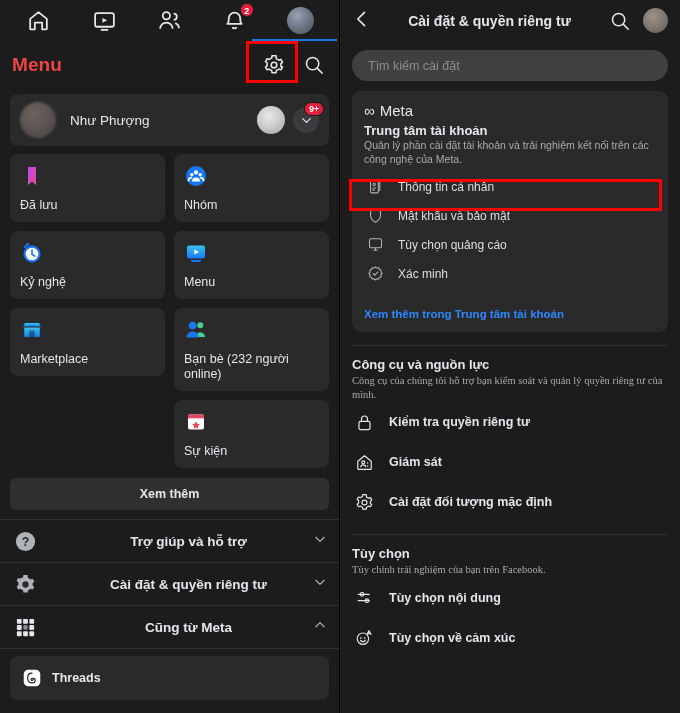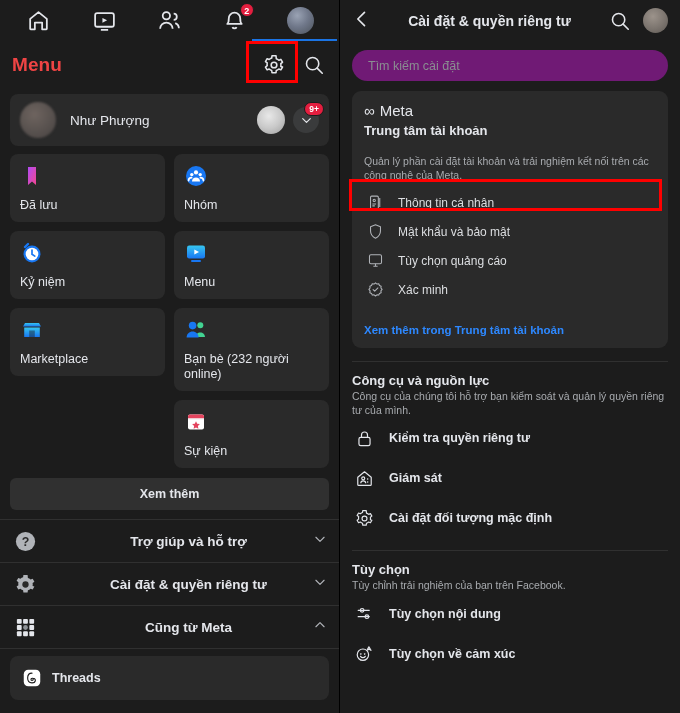--- a/index.html
+++ b/index.html
@@ -113,48 +113,48 @@
     height: 41px; display: flex; align-items: center; padding: 0 12px; gap: 10px; background: #1c1c1c;
   }
   .rtop .back svg { width: 20px; height: 20px; stroke: #e4e6eb; fill: none; stroke-width: 2; }
   .rtitle { flex: 1; text-align: center; font-size: 14px; color: #e4e6eb; font-weight: bold; }
   .rtop .ravatar {
     width: 25px; height: 25px; border-radius: 50%;
     background: radial-gradient(circle at 40% 34%, #9c938b 0%, #7b746e 55%, #5d5853 100%);
     filter: blur(.5px);
   }
   .searchbar {
-    margin: 9px 12px 0 12px; height: 31px; background: #701a75; border-radius: 16px;
+    margin: 9px 12px 0 12px; height: 31px; background: #404040; border-radius: 16px;
     display: flex; align-items: center; padding: 0 16px;
   }
   .searchbar input {
     background: transparent; border: none; outline: none; width: 100%;
     font-family: inherit; font-size: 12.5px; color: #e4e6eb;
   }
   .searchbar input::placeholder { color: #8a8d91; }
 
   .metacard {
     margin: 10px 12px 0 12px; background: #2a2a2a; border-radius: 9px; padding: 11px 12px 12px 12px;
     position: relative;
   }
   .meta-brand { display: flex; align-items: center; gap: 6px; margin-bottom: 4px; }
   .meta-brand .mglyph { font-size: 15px; color: #e4e6eb; letter-spacing: -1px; }
   .meta-brand .mword { font-size: 15px; color: #e4e6eb; }
-  .meta-h { font-size: 13px; font-weight: bold; color: #e4e6eb; margin-bottom: 17px; }
+  .meta-h { font-size: 13px; font-weight: bold; color: #e4e6eb; margin-bottom: 1px; }
   .meta-p { font-size: 10.5px; color: #a8abaf; line-height: 13.5px; margin-bottom: 6px; }
   .mrow { display: flex; align-items: center; height: 29px; cursor: pointer; }
   .mrow .micon { width: 22px; display: flex; align-items: center; justify-content: center; }
   .mrow .micon svg { width: 17px; height: 17px; stroke: #b0b3b8; fill: none; stroke-width: 1.5; }
   .mrow .mlabel { margin-left: 12px; font-size: 12px; color: #dcdee1; }
   .metalink { font-size: 11.5px; color: #2d88ff; font-weight: bold; margin-top: 20px; cursor: pointer; }
 
   .rsection { padding: 0 12px; }
   .rsep { height: 1px; background: #303030; margin: 13px 12px 0 12px; }
   .rs-title { font-size: 13px; font-weight: bold; color: #e4e6eb; margin-top: 11px; }
-  .rs-desc { font-size: 10.5px; color: #a8abaf; line-height: 13.5px; margin-top: 2px; }
+  .rs-desc { font-size: 10.5px; color: #a8abaf; line-height: 13.5px; margin-top: 2px; font-family: Liberation Serif, serif; }
   .rrow { display: flex; align-items: center; height: 38px; cursor: pointer; margin-top: 2px; }
   .rrow .ricon { width: 24px; display: flex; align-items: center; justify-content: center; }
   .rrow .ricon svg { width: 19px; height: 19px; stroke: #e4e6eb; fill: none; stroke-width: 1.5; }
   .rrow .rlabel { margin-left: 13px; font-size: 12.5px; color: #e4e6eb; font-weight: bold; }
 
   
   .redbox { position: absolute; border: 3px solid #ff0000; pointer-events: none; z-index: 50; }
 </style>
 </head>
 <body>
@@ -257,21 +257,21 @@
 
         <div class="tile">
           <span class="ticon">
             <svg viewBox="0 0 24 24" width="24" height="24">
                 <path d="M5 6 8 3" stroke="#1877f2" stroke-width="2.4" fill="none" stroke-linecap="round"></path>
                 <circle cx="12" cy="13" r="8.5" fill="#1877f2"></circle>
                 <circle cx="12" cy="13" r="6.3" fill="#fff"></circle>
                 <path d="M12 9v4.3l2.8 1.8" stroke="#1877f2" stroke-width="1.7" fill="none" stroke-linecap="round"></path>
               </svg>
           </span>
-          <span class="tlabel">Kỷ niệm</span>
+          <span class="tlabel">Kỷ nghệ</span>
         </div>
 
         <div class="tile">
           <span class="ticon">
             <svg viewBox="0 0 24 24" width="24" height="24">
                 <defs>
                   <linearGradient id="gmk" x1="0" y1="0" x2="0" y2="1">
                     <stop offset="0" stop-color="#36c5f0"></stop>
                     <stop offset="1" stop-color="#1877f2"></stop>
                   </linearGradient>

